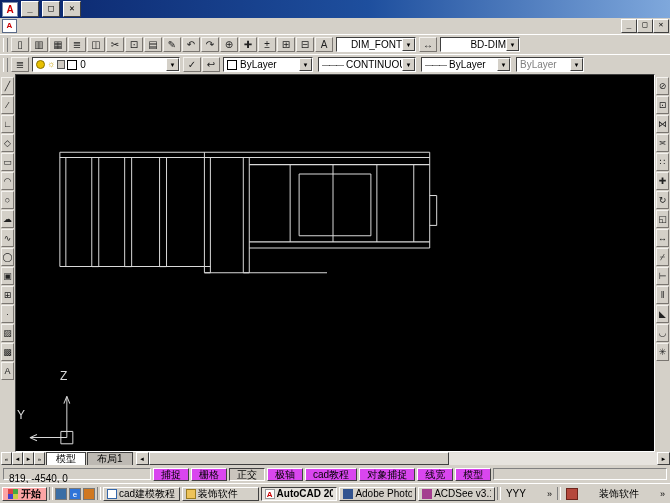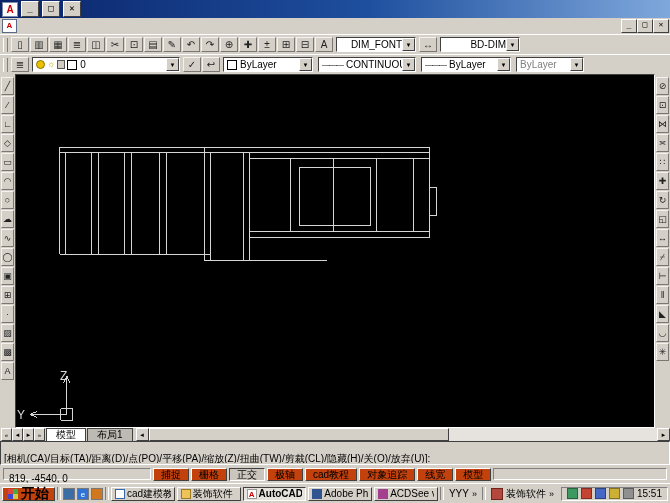--- a/index.html
+++ b/index.html
@@ -80,49 +80,49 @@
 
   
   .cmd{height:24px;flex:none;background:#d4d0c8;border:1px solid;border-color:#404040 #fff #fff #404040;
        box-sizing:border-box;display:flex;flex-direction:column;justify-content:flex-end;padding:0 3px 1px 3px;}
   .cmd-line{height:11px;line-height:11px;font-size:10px;white-space:nowrap;overflow:hidden;}
 
   
   .statusbar{height:16px;flex:none;display:flex;align-items:center;gap:2px;padding:1px 3px;background:#d4d0c8;}
   .coords{width:148px;flex:none;height:12px;line-height:12px;font-size:10px;padding:4px 5px;
           border:1px solid;border-color:#808080 #fff #fff #808080;box-sizing:border-box;}
-  .toggle{height:13px;line-height:12px;padding:0 7px;font-size:10px;background:#c2410c;white-space:nowrap;
+  .toggle{height:13px;line-height:12px;padding:0 7px;font-size:10px;background:#d946ef;white-space:nowrap;
           border:1px solid;border-color:#fff #404040 #404040 #fff;box-sizing:border-box;flex:none;}
   .toggle.pressed{border-color:#404040 #fff #fff #404040;background:#cac5bd;}
   .status-fill{flex:1;height:12px;border:1px solid;border-color:#808080 #fff #fff #808080;box-sizing:border-box;min-width:0;}
 
   
   .taskbar{height:17px;flex:none;display:flex;align-items:center;gap:2px;padding:1px 2px;
            background:#d4d0c8;border-top:1px solid #fff;}
   .start{height:14px;flex:none;display:flex;align-items:center;gap:3px;padding:0 5px;font-weight:bold;
-         font-size:14px;background:#c2410c;border:1px solid;border-color:#fff #404040 #404040 #fff;box-sizing:border-box;}
+         font-size:10px;background:#fca5a5;border:1px solid;border-color:#fff #404040 #404040 #fff;box-sizing:border-box;}
   .flag{width:10px;height:10px;display:grid;grid-template-columns:5px 5px;grid-template-rows:5px 5px;flex:none;}
   .flag span{display:block;}
   .f1{background:#d44;} .f2{background:#4a4;} .f3{background:#44c;} .f4{background:#cc4;}
   .tb-div{width:2px;height:13px;flex:none;border-left:1px solid #808080;border-right:1px solid #fff;}
   .ql{display:flex;align-items:center;gap:2px;flex:none;}
   .ql-icon{width:12px;height:12px;flex:none;color:#fff;font-size:8px;line-height:12px;text-align:center;border:1px solid #777;box-sizing:border-box;}
   .tasks{display:flex;align-items:center;gap:2px;flex:1;min-width:0;}
   .task{flex:0 1 78px;min-width:0;height:14px;display:flex;align-items:center;gap:2px;padding:0 3px;
         font-size:10px;background:#d4d0c8;overflow:hidden;white-space:nowrap;
         border:1px solid;border-color:#fff #404040 #404040 #fff;box-sizing:border-box;}
   .task.active{border-color:#404040 #fff #fff #404040;background:#e6e3dd;font-weight:bold;}
   .task-icon{width:10px;height:10px;flex:none;box-sizing:border-box;}
   .task-label{overflow:hidden;white-space:nowrap;}
   .ti-cad-modeling-tutorial{background:#fff;border:1px solid #36a;}
   .ti-cad-tutorial{background:#edc35a;border:1px solid #9a7b20;}
   .ti-autocad{background:#fff;border:1px solid #999;color:#c00;font-weight:bold;font-size:8px;line-height:9px;text-align:center;}
   .ti-photoshop{background:#31538f;}
   .ti-acdsee{background:#a43e8f;}
-  .deskband{display:flex;align-items:center;gap:3px;padding:0 3px;font-size:10px;flex:none;white-space:nowrap;}
+  .deskband{display:flex;align-items:center;gap:21px;padding:0 3px;font-size:10px;flex:none;white-space:nowrap;}
   .band-icon{width:10px;height:10px;background:#b5483c;border:1px solid #6e241c;flex:none;}
   .chev{font-size:9px;color:#000;}
   .tray{height:14px;flex:none;display:flex;align-items:center;gap:3px;padding:0 5px;margin-left:2px;
         border:1px solid;border-color:#808080 #fff #fff #808080;box-sizing:border-box;}
   .tray-icon{width:11px;height:11px;flex:none;border:1px solid rgba(0,0,0,.35);box-sizing:border-box;}
   .time{font-size:10px;white-space:nowrap;}
 </style>
 </head>
 <body>
 
@@ -307,34 +307,30 @@
     <span class="tab active">模型</span>
     <span class="tab">布局1</span>
     <div class="hscroll">
       <span class="hs-btn">◄</span>
       <span class="hs-thumb"></span>
       <span class="hs-track"></span>
       <span class="hs-btn">►</span>
     </div>
   </div>
 
-  <div class="cmd">
-    <div class="cmd-line"></div>
-    <div class="cmd-line">[相机(CA)/目标(TA)/距离(D)/点(PO)/平移(PA)/缩放(Z)/扭曲(TW)/剪裁(CL)/隐藏(H)/关(O)/放弃(U)]:</div>
-  </div>
 
   <div class="statusbar">
     <span class="coords">819, -4540, 0</span>
     <span style="display:flex;align-items:center;gap:2px;">
         <span class="toggle">捕捉</span>
         <span class="toggle">栅格</span>
         <span class="toggle pressed">正交</span>
         <span class="toggle">极轴</span>
         <span class="toggle">cad教程</span>
-        <span class="toggle">对象追踪</span>
+        <span class="toggle">对象捕捉</span>
         <span class="toggle">线宽</span>
         <span class="toggle">模型</span>
       </span>
     <span class="status-fill"></span>
   </div>
 
   <div class="taskbar">
     <span class="start">
       <span class="flag">
           <span class="f1"></span>
@@ -377,25 +373,15 @@
     <span class="deskband">
       <span>YYY</span>
       <span class="chev">»</span>
     </span>
     <span class="tb-div"></span>
     <span class="deskband">
       <span class="band-icon"></span>
       <span>装饰软件</span>
       <span class="chev">»</span>
     </span>
-    <span class="tray">
-      <span style="display:flex;align-items:center;gap:3px;">
-          <span class="tray-icon" style="background: rgb(60, 153, 96);"></span>
-          <span class="tray-icon" style="background: rgb(196, 68, 52);"></span>
-          <span class="tray-icon" style="background: rgb(68, 104, 196);"></span>
-          <span class="tray-icon" style="background: rgb(204, 176, 51);"></span>
-          <span class="tray-icon" style="background: rgb(144, 144, 144);"></span>
-        </span>
-      <span class="time">15:51</span>
-    </span>
   </div>
 
 </div>
 
 </body></html>

